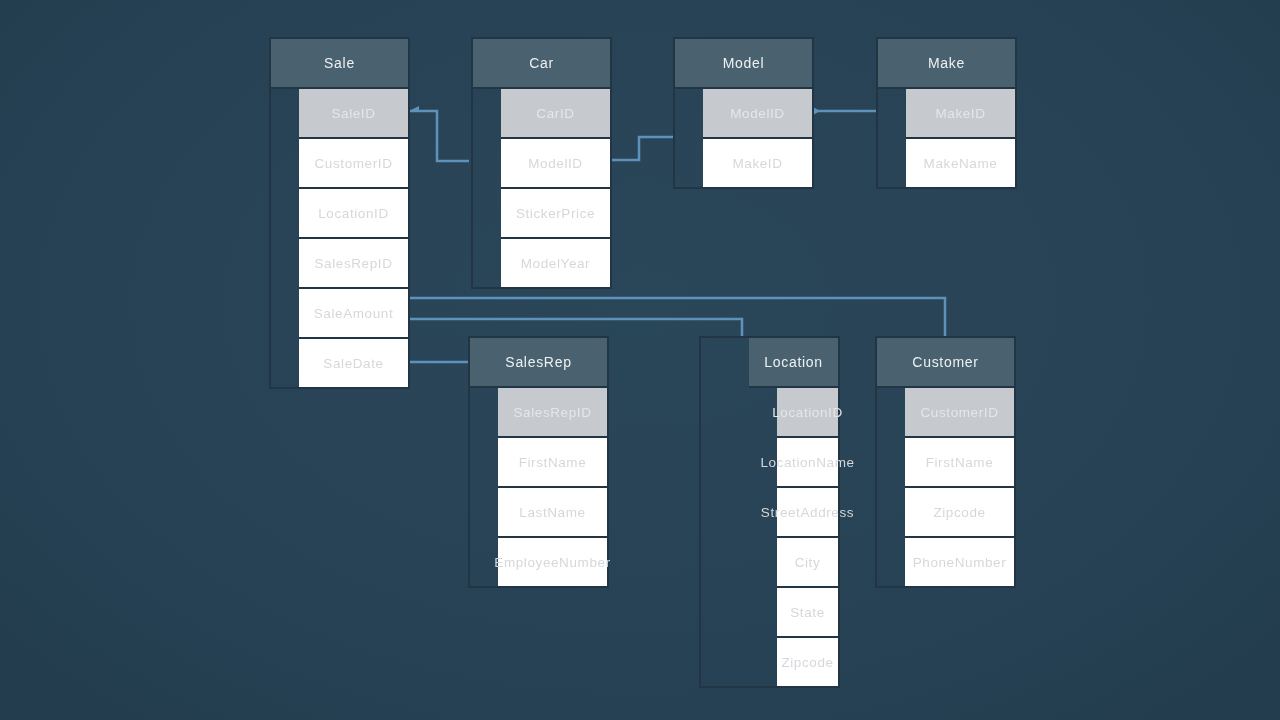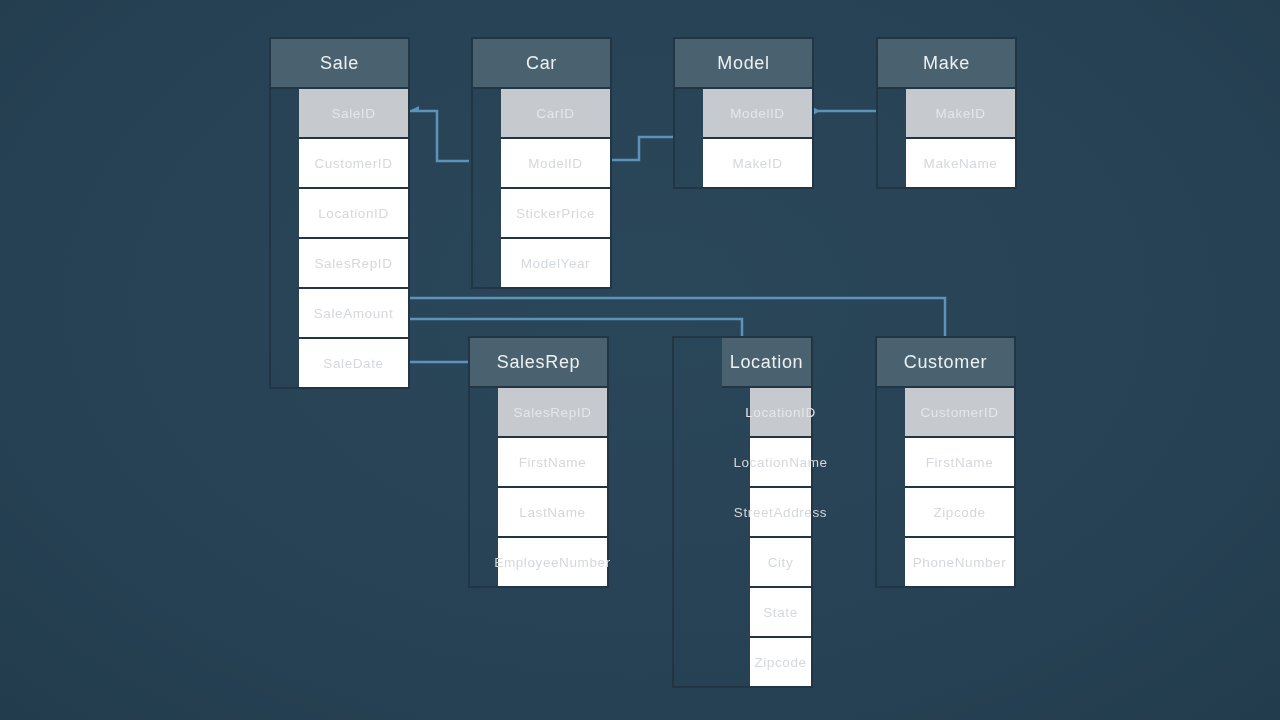--- a/index.html
+++ b/index.html
@@ -27,21 +27,21 @@
     box-sizing: border-box;
     border: 2px solid #223544;
   }
   .thead {
     height: 48px;
     background: #4a6270;
     color: #edf1f2;
     display: flex;
     align-items: center;
     justify-content: center;
-    font-size: 18px;
+    font-size: 14px;
     letter-spacing: 0.7px;
     border-bottom: 2px solid #223544;
   }
   .trow {
     height: 48px;
     background: #ffffff;
     color: #d5d8db;
     display: flex;
     align-items: center;
     justify-content: center;
@@ -57,21 +57,21 @@
   }
   .trow:last-child {
     border-bottom: none;
   }
   
   #t-sale     { left: 269px; top: 37px; }
   #t-car      { left: 471px; top: 37px; }
   #t-model    { left: 673px; top: 37px; }
   #t-make     { left: 876px; top: 37px; }
   #t-salesrep { left: 468px; top: 336px; }
-  #t-location { left: 672px; top: 336px; padding-left: 48px; }
+  #t-location { left: 699px; top: 336px; padding-left: 48px; }
   #t-customer { left: 875px; top: 336px; }
 </style>
 </head>
 <body>
 
 <div id="stage">
 
   <svg id="connector-layer" viewBox="0 0 1280 720" xmlns="http://www.w3.org/2000/svg">
     <g fill="none" stroke="#5f92ba" stroke-width="2.5">
       <polyline points="410,111 437,111 437,161 469,161"></polyline>

